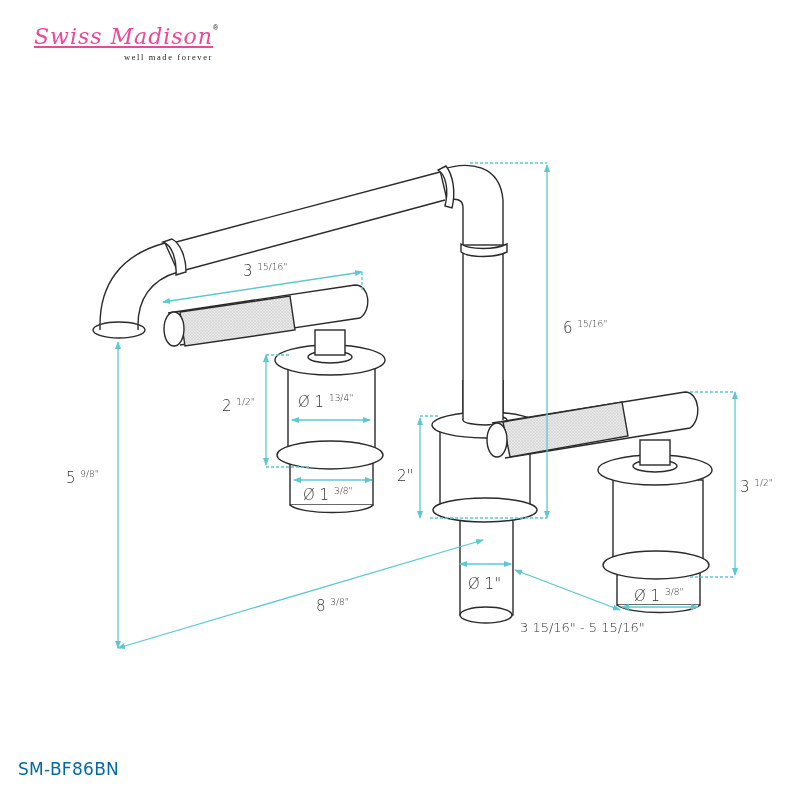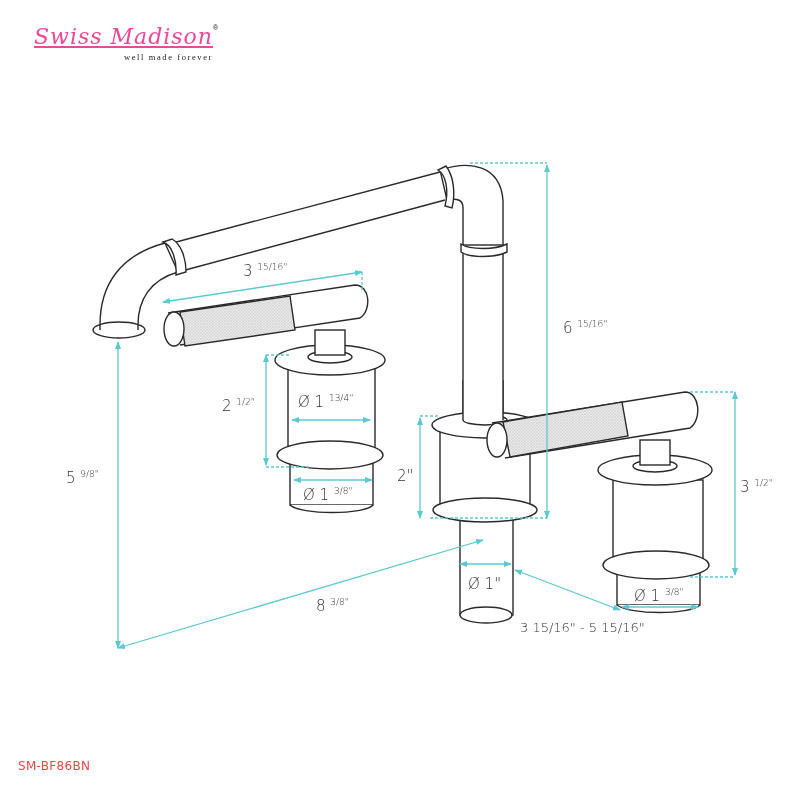--- a/index.html
+++ b/index.html
@@ -4,21 +4,21 @@
 <style>
   html, body { margin: 0; padding: 0; background: #ffffff; }
   body { width: 800px; height: 800px; position: relative; overflow: hidden; font-family: "Liberation Sans", sans-serif; }
   .logo { position: absolute; left: 34px; top: 24px; }
   .logo-main { font-family: "DejaVu Serif", serif; font-style: italic; font-size: 22px; color: #ec4899; letter-spacing: 1px; text-decoration: underline; }
   .logo-reg { font-size: 7px; vertical-align: top; color: #111; }
   .logo-tag { position: absolute; left: 90px; top: 28px; font-size: 8.5px; letter-spacing: 1.6px; color: #222; white-space: nowrap; font-family: Liberation Serif, serif; }
   svg.drawing { position: absolute; left: 0; top: 0; }
   .dim { position: absolute; font-family: "DejaVu Sans", sans-serif; font-weight: 300; color: #333; font-size: 15px; white-space: nowrap; }
   .dim sup { font-size: 9px; }
-  .model { position: absolute; left: 18px; top: 759px; font-size: 12px; color: #ef4444; font-family: "DejaVu Sans", sans-serif; letter-spacing: 0.3px; }
+  .model { position: absolute; left: 18px; top: 759px; font-size: 17px; color: #0369a1; font-family: "DejaVu Sans", sans-serif; letter-spacing: 0.3px; }
 </style>
 </head>
 <body>
 
 <div class="logo">
   <span class="logo-main">Swiss Madison</span><span class="logo-reg">®</span>
   <div class="logo-tag">well made forever</div>
 </div>
 
 <svg class="drawing" width="800" height="800" viewBox="0 0 800 800">

